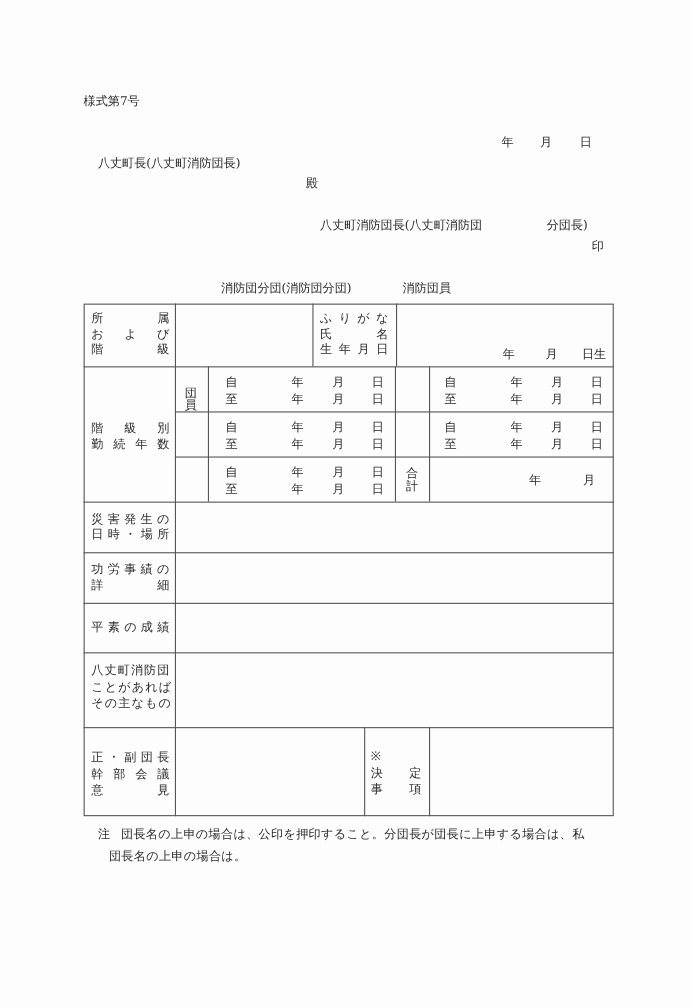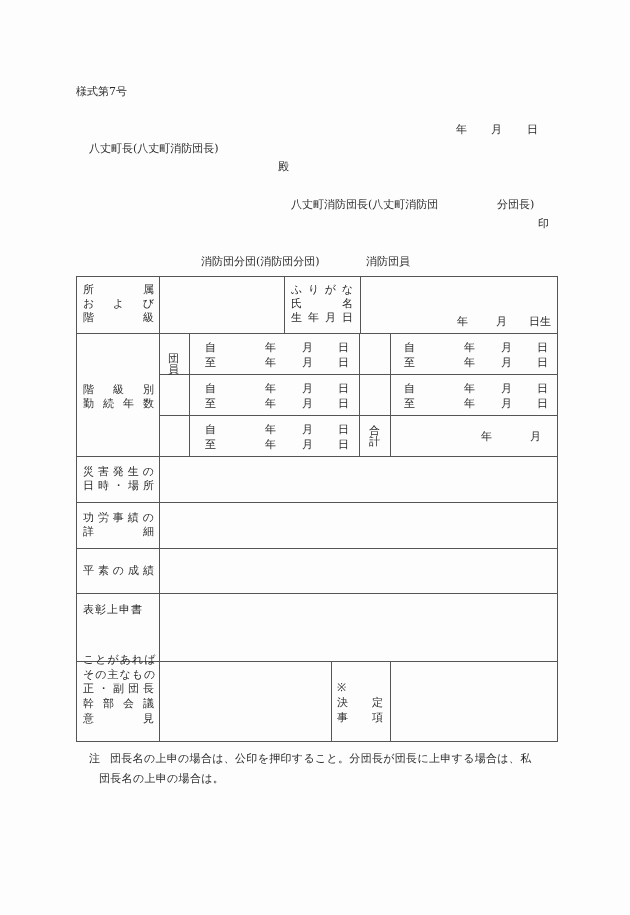--- a/index.html
+++ b/index.html
@@ -198,22 +198,22 @@
       <span>平</span>
       <span>素</span>
       <span>の</span>
       <span>成</span>
       <span>績</span>
     </div>
 </div>
 <div class="abs" style="left:160px;top:549px;width:397px;height:43px;"></div>
 
 <div class="stack" style="left:83px;top:604px;gap:4px;">
-  <div style="letter-spacing:1px;">表彰上申書</div>
-  <div style="letter-spacing:1px;margin-top:35px;">ことがあれば</div>
+  <div style="letter-spacing:1px;">八丈町消防団</div>
+  <div style="letter-spacing:1px;">ことがあれば</div>
   <div style="letter-spacing:1px;">その主なもの</div>
 </div>
 <div class="abs" style="left:160px;top:594px;width:397px;height:66px;"></div>
 
 <div class="stack" style="left:83px;top:683px;gap:4px;">
   <div class="spread">
       <span>正</span>
       <span>・</span>
       <span>副</span>
       <span>団</span>

